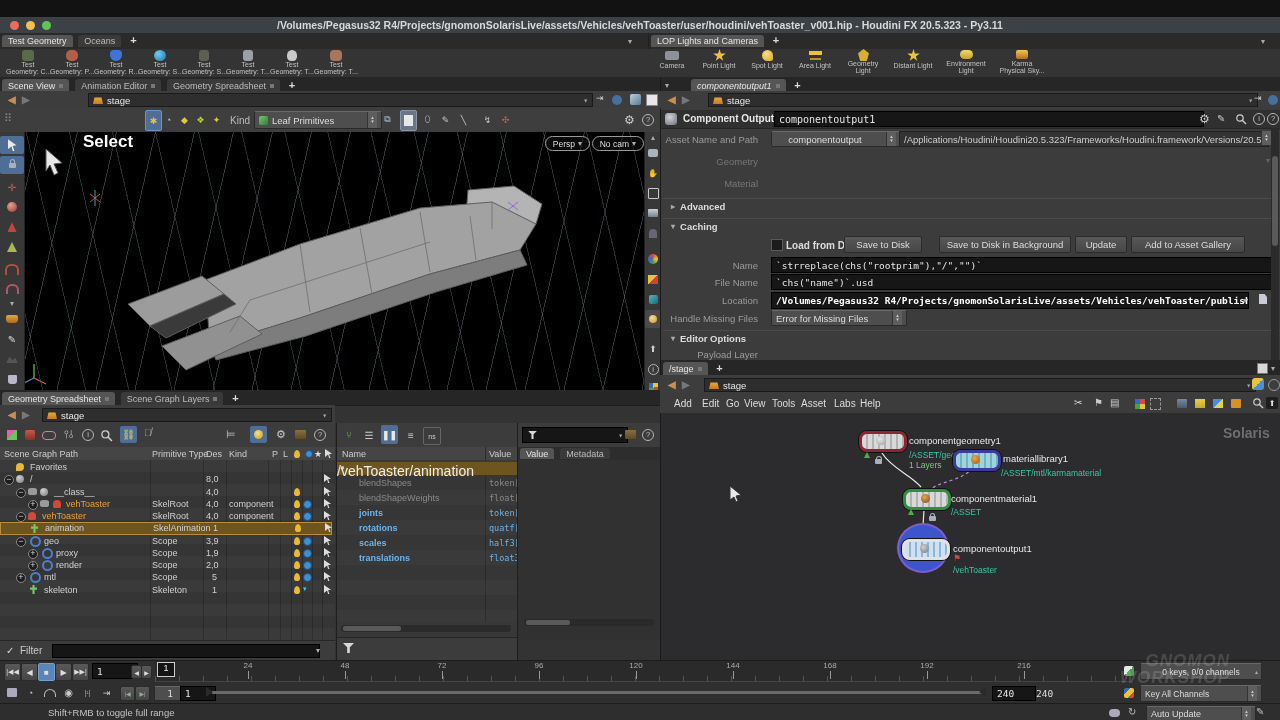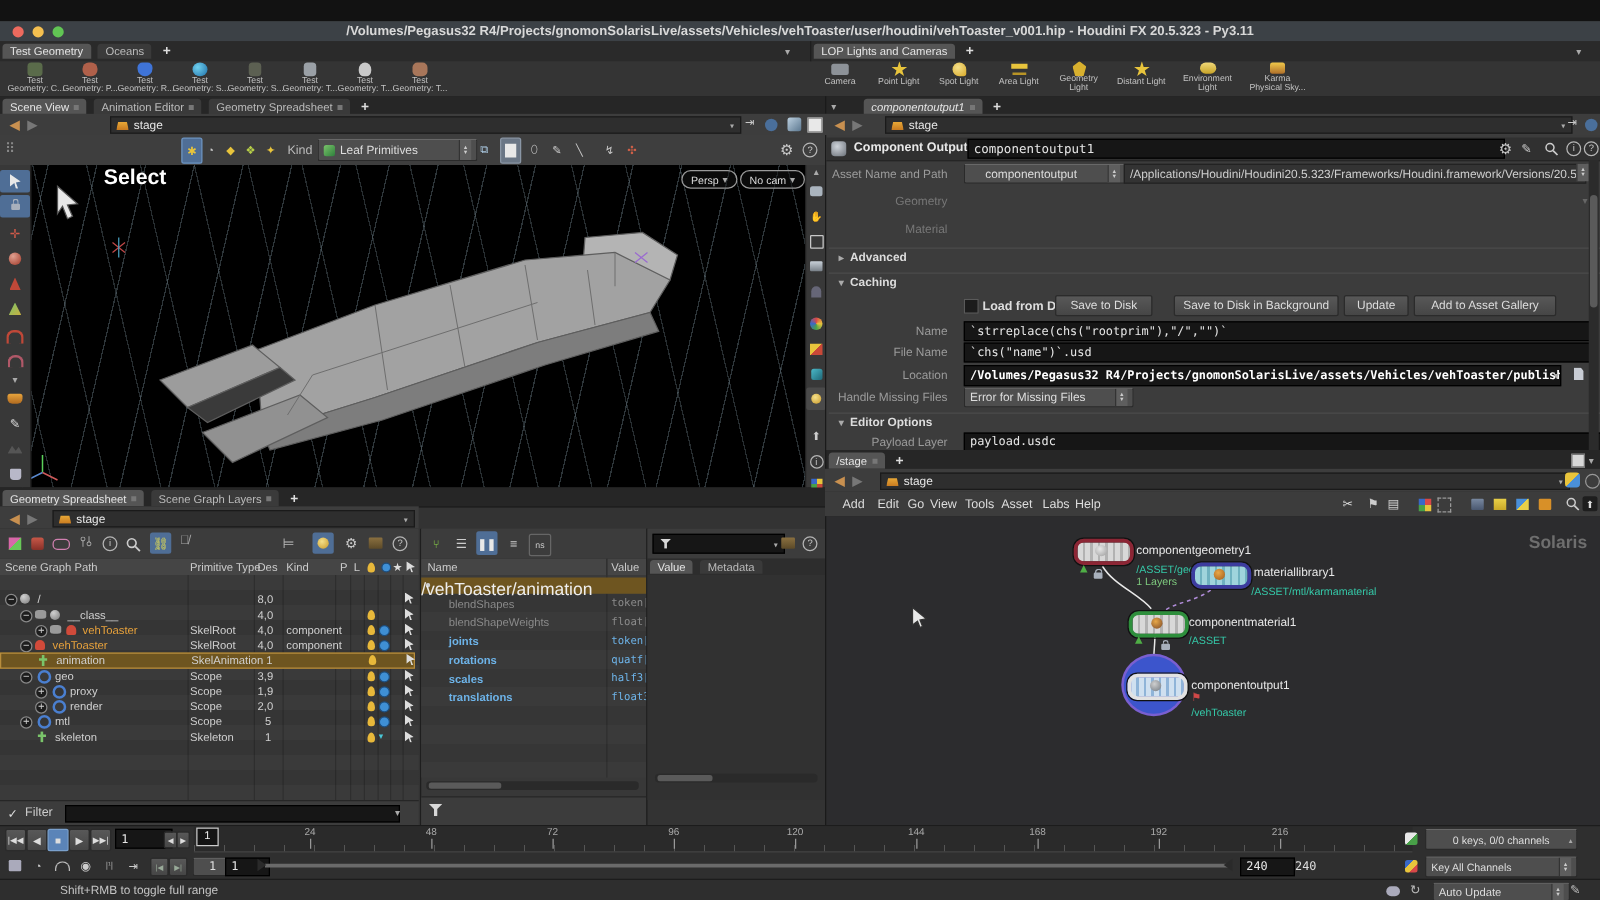--- a/index.html
+++ b/index.html
@@ -504,23 +504,20 @@
           <span>▲</span>
           <span>▼</span>
         </span>
       </div>
 
     <div class="sect" style="left:2px;top:222px;width:612px;height:14px">
         <span class="arr">▾</span>
         <span>Editor Options</span>
       </div>
     <span class="pl" style="left:0;top:241px;width:97px">Payload Layer</span>
-    <div class="fld" style="left:110px;top:238px;width:500px;height:13px">
-        <span>payload.usdc</span>
-      </div>
 
     <div class="r" style="left:610px;top:20px;width:8px;height:232px;background:#2b2b2b">
         <div class="r" style="left:1px;top:28px;width:6px;height:90px;background:#5a5a5a;border-radius:3px"></div>
       </div>
   </div>
 
   <div class="ptabrow" style="left:0;top:390px;width:660px;height:15px">
     <span class="ptab on">
         <span>Geometry Spreadsheet</span>
         <span class="tabdot"></span>
@@ -591,20 +588,24 @@
     <div class="r" style="left:150px;top:0;width:1px;height:180px;background:#00000033"></div>
     <div class="r" style="left:203px;top:0;width:1px;height:180px;background:#00000033"></div>
     <div class="r" style="left:226px;top:0;width:1px;height:180px;background:#00000033"></div>
     <div class="r" style="left:268px;top:0;width:1px;height:180px;background:#00000033"></div>
     <div class="r" style="left:280px;top:0;width:1px;height:180px;background:#00000033"></div>
     <div class="r" style="left:291px;top:0;width:1px;height:180px;background:#00000033"></div>
     <div class="r" style="left:302px;top:0;width:1px;height:180px;background:#00000033"></div>
     <div class="r" style="left:312px;top:0;width:1px;height:180px;background:#00000033"></div>
     <div class="r" style="left:322px;top:0;width:1px;height:180px;background:#00000033"></div>
 
+    <div class="sgrow" style="top:1px">
+      <span class="r" style="left:16px;top:2px;width:8px;height:8px;border-radius:50% 50% 50% 0;background:#e8b83a"></span>
+      <span style="left:30px;top:1px">Favorites</span>
+    </div>
     <div class="sgrow" style="top:13px">
       <span class="exp" style="position:absolute;left:4px;top:2px">−</span>
       <span class="sphI" style="position:absolute;left:16px;top:2px"></span>
       <span style="left:30px;top:1px">/</span>
       <span style="left:206px;top:1px">8,0</span>
       <span class="r ptrI" style="left:324px;top:1px"></span>
     </div>
     <div class="sgrow" style="top:26px">
       <span class="exp" style="position:absolute;left:16px;top:2px">−</span>
       <span class="cylI" style="position:absolute;left:28px;top:2px"></span>
@@ -977,14 +978,18 @@
     <div class="drop" style="left:1146px;top:2px;width:100px;height:13px;justify-content:center">
         <span style="font-size:9px">Auto Update</span>
         <span class="spin">
           <span>▲</span>
           <span>▼</span>
         </span>
       </div>
     <span class="icbtn" style="left:1256px;top:2px;color:#bbb;font-size:10px">✎</span>
   </div>
 
+  <div class="wm" style="left:1120px;top:652px;font-size:17px;line-height:17px;text-align:right">
+    <div>GNOMON</div>
+      <div>WORKSHOP</div>
+  </div>
 
 </div>
 
 </body></html>

